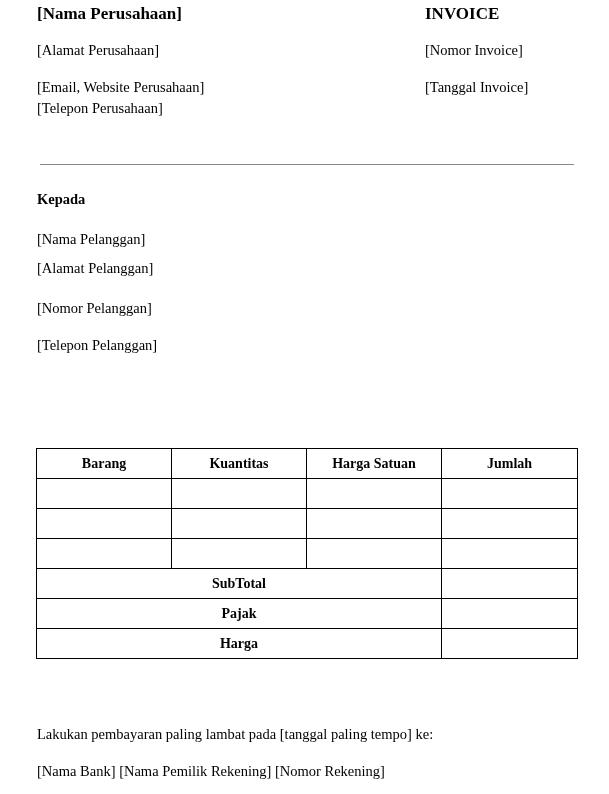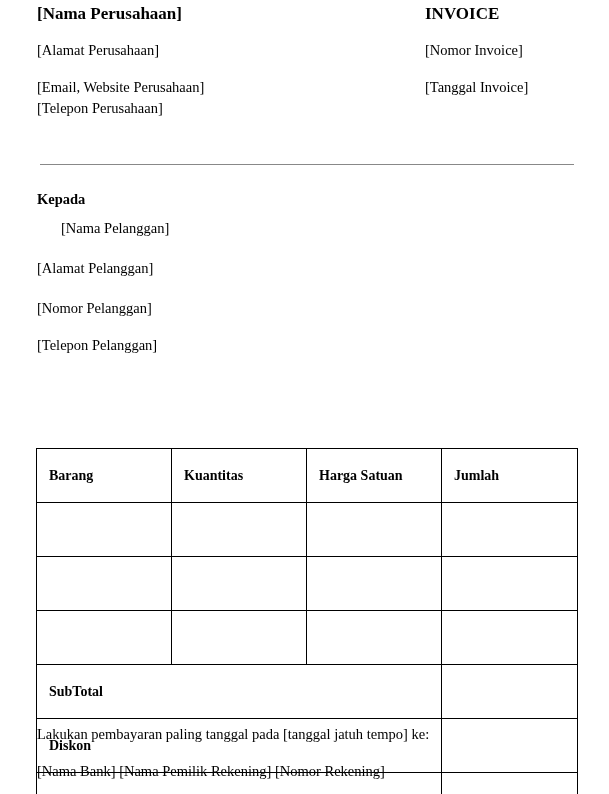--- a/index.html
+++ b/index.html
@@ -13,43 +13,43 @@
     .line { font-size: 14.5px; }
     .invoice-title { left: 425px; top: 4px; font-size: 17px; font-weight: bold; }
     .rule { position: absolute; left: 40px; top: 164px; width: 534px; height: 0; border-top: 1px solid #888888; }
     .kepada { left: 37px; top: 191px; font-size: 14.5px; font-weight: bold; }
     table.items {
       position: absolute; left: 36px; top: 448px; width: 541px;
       border-collapse: collapse; table-layout: fixed;
       font-family: "Liberation Serif", "DejaVu Serif", serif;
     }
     table.items td, table.items th {
-      border: 1px solid #000000; height: 29px; padding: 12px;
-      text-align: left; vertical-align: middle;
+      border: 1px solid #000000; height: 29px; padding: 0;
+      text-align: center; vertical-align: middle;
       font-size: 14px; font-weight: bold;
     }
     table.items th { font-weight: bold; }
     .footer-line { left: 37px; font-size: 14.5px; }
   </style>
 </head>
 <body>
 
 <div class="abs company-name">[Nama Perusahaan]</div>
 <div class="abs line" style="left:37px; top:42px;">[Alamat Perusahaan]</div>
 <div class="abs line" style="left:37px; top:79px;">[Email, Website Perusahaan]</div>
 <div class="abs line" style="left:37px; top:100px;">[Telepon Perusahaan]</div>
 
 <div class="abs invoice-title">INVOICE</div>
 <div class="abs line" style="left:425px; top:42px;">[Nomor Invoice]</div>
 <div class="abs line" style="left:425px; top:79px;">[Tanggal Invoice]</div>
 
 <div class="rule"></div>
 
 <div class="abs kepada">Kepada</div>
-<div class="abs line" style="left:37px; top:220px;margin-left:24px;">[Nama Pelanggan]</div>
+<div class="abs line" style="left:37px; top:231px;">[Nama Pelanggan]</div>
 <div class="abs line" style="left:37px; top:260px;">[Alamat Pelanggan]</div>
 <div class="abs line" style="left:37px; top:300px;">[Nomor Pelanggan]</div>
 <div class="abs line" style="left:37px; top:337px;">[Telepon Pelanggan]</div>
 
 <table class="items">
   <colgroup>
     <col style="width:135px">
       <col style="width:135px">
       <col style="width:135px">
       <col style="width:136px">
@@ -79,28 +79,24 @@
       <td></td>
       <td></td>
       <td></td>
       <td></td>
     </tr>
     <tr>
       <td colspan="3">SubTotal</td>
       <td></td>
     </tr>
     <tr>
-      <td colspan="3">Diskon</td>
-      <td></td>
-    </tr>
-    <tr>
       <td colspan="3">Pajak</td>
       <td></td>
     </tr>
     <tr>
       <td colspan="3">Harga</td>
       <td></td>
     </tr>
   </tbody>
 </table>
 
-<div class="abs footer-line" style="top:726px;">Lakukan pembayaran paling tanggal pada [tanggal jatuh tempo] ke:</div>
+<div class="abs footer-line" style="top:726px;">Lakukan pembayaran paling lambat pada [tanggal paling tempo] ke:</div>
 <div class="abs footer-line" style="top:763px;">[Nama Bank] [Nama Pemilik Rekening] [Nomor Rekening]</div>
 
 </body></html>

